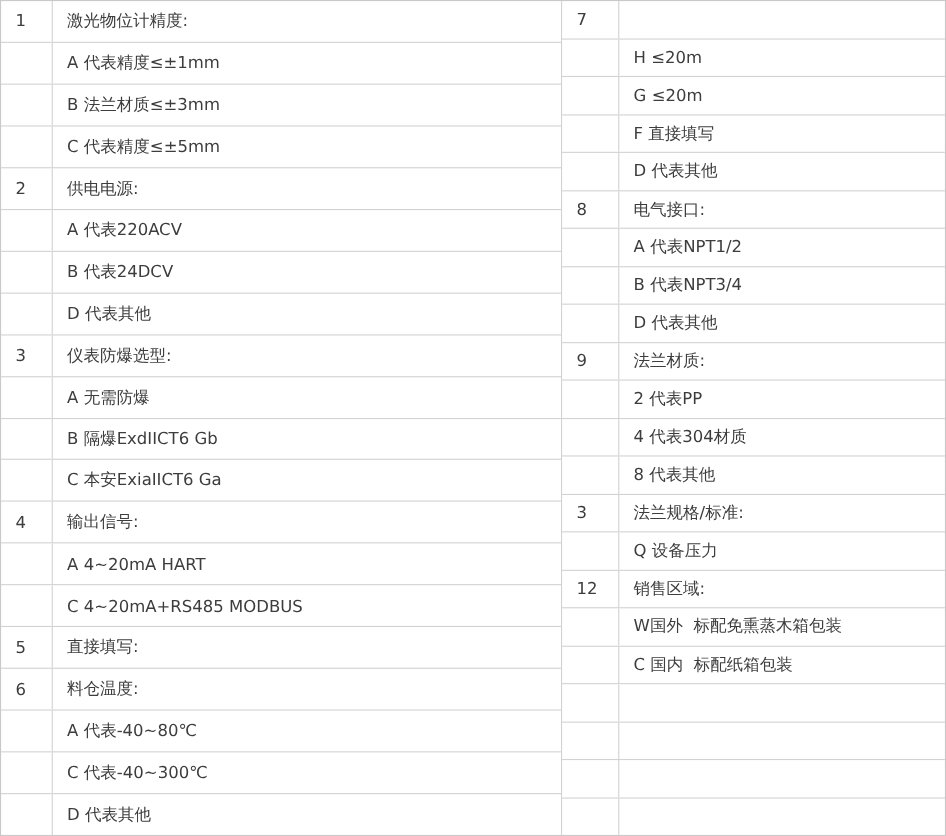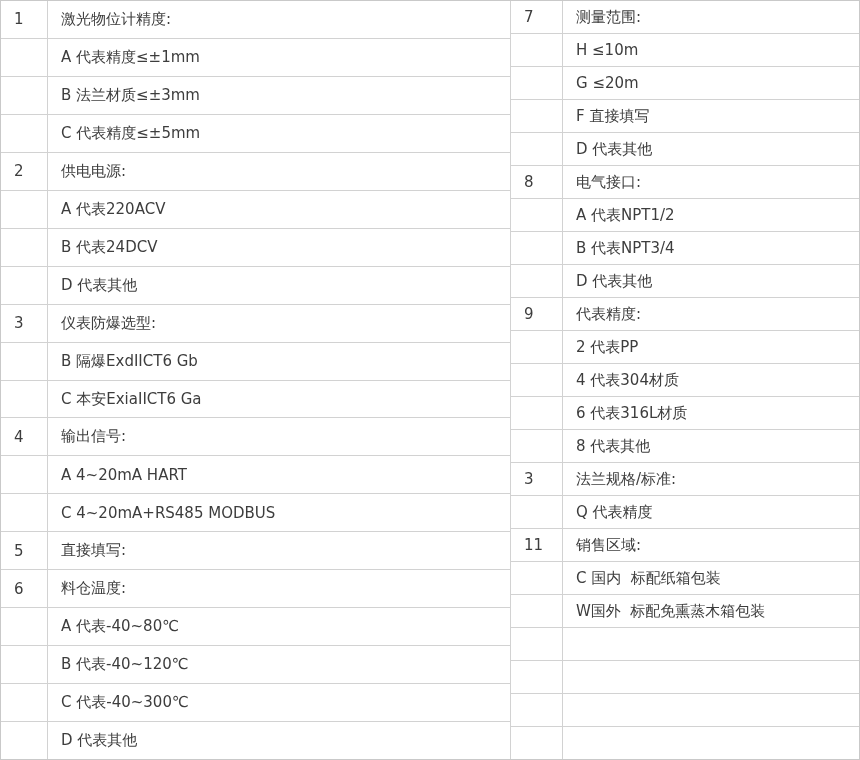--- a/index.html
+++ b/index.html
@@ -97,20 +97,24 @@
       <div class="row">
         <div class="cell num"></div>
         <div class="cell txt">D 代表其他</div>
       </div>
       <div class="row">
         <div class="cell num">3</div>
         <div class="cell txt">仪表防爆选型:</div>
       </div>
       <div class="row">
         <div class="cell num"></div>
+        <div class="cell txt">A 无需防爆</div>
+      </div>
+      <div class="row">
+        <div class="cell num"></div>
         <div class="cell txt">B 隔爆ExdIICT6 Gb</div>
       </div>
       <div class="row">
         <div class="cell num"></div>
         <div class="cell txt">C 本安ExiaIICT6 Ga</div>
       </div>
       <div class="row">
         <div class="cell num">4</div>
         <div class="cell txt">输出信号:</div>
       </div>
@@ -129,39 +133,34 @@
       <div class="row">
         <div class="cell num">6</div>
         <div class="cell txt">料仓温度:</div>
       </div>
       <div class="row">
         <div class="cell num"></div>
         <div class="cell txt">A 代表-40~80℃</div>
       </div>
       <div class="row">
         <div class="cell num"></div>
-        <div class="cell txt">B 代表-40~120℃</div>
-      </div>
-      <div class="row">
-        <div class="cell num"></div>
         <div class="cell txt">C 代表-40~300℃</div>
       </div>
       <div class="row">
         <div class="cell num"></div>
         <div class="cell txt">D 代表其他</div>
       </div>
     </div>
   <div class="spec-table right">
       <div class="row">
         <div class="cell num">7</div>
-        <div class="cell txt">测量范围:</div>
-      </div>
-      <div class="row">
-        <div class="cell num"></div>
-        <div class="cell txt">H ≤10m</div>
+      </div>
+      <div class="row">
+        <div class="cell num"></div>
+        <div class="cell txt">H ≤20m</div>
       </div>
       <div class="row">
         <div class="cell num"></div>
         <div class="cell txt">G ≤20m</div>
       </div>
       <div class="row">
         <div class="cell num"></div>
         <div class="cell txt">F 直接填写</div>
       </div>
       <div class="row">
@@ -179,57 +178,53 @@
       <div class="row">
         <div class="cell num"></div>
         <div class="cell txt">B 代表NPT3/4</div>
       </div>
       <div class="row">
         <div class="cell num"></div>
         <div class="cell txt">D 代表其他</div>
       </div>
       <div class="row">
         <div class="cell num">9</div>
-        <div class="cell txt">代表精度:</div>
+        <div class="cell txt">法兰材质:</div>
       </div>
       <div class="row">
         <div class="cell num"></div>
         <div class="cell txt">2 代表PP</div>
       </div>
       <div class="row">
         <div class="cell num"></div>
         <div class="cell txt">4 代表304材质</div>
-      </div>
-      <div class="row">
-        <div class="cell num"></div>
-        <div class="cell txt">6 代表316L材质</div>
       </div>
       <div class="row">
         <div class="cell num"></div>
         <div class="cell txt">8 代表其他</div>
       </div>
       <div class="row">
         <div class="cell num">3</div>
         <div class="cell txt">法兰规格/标准:</div>
       </div>
       <div class="row">
         <div class="cell num"></div>
-        <div class="cell txt">Q 代表精度</div>
-      </div>
-      <div class="row">
-        <div class="cell num">11</div>
+        <div class="cell txt">Q 设备压力</div>
+      </div>
+      <div class="row">
+        <div class="cell num">12</div>
         <div class="cell txt">销售区域:</div>
       </div>
       <div class="row">
         <div class="cell num"></div>
+        <div class="cell txt">W国外  标配免熏蒸木箱包装</div>
+      </div>
+      <div class="row">
+        <div class="cell num"></div>
         <div class="cell txt">C 国内  标配纸箱包装</div>
-      </div>
-      <div class="row">
-        <div class="cell num"></div>
-        <div class="cell txt">W国外  标配免熏蒸木箱包装</div>
       </div>
       <div class="row">
         <div class="cell num"></div>
         <div class="cell txt"></div>
       </div>
       <div class="row">
         <div class="cell num"></div>
         <div class="cell txt"></div>
       </div>
       <div class="row">

